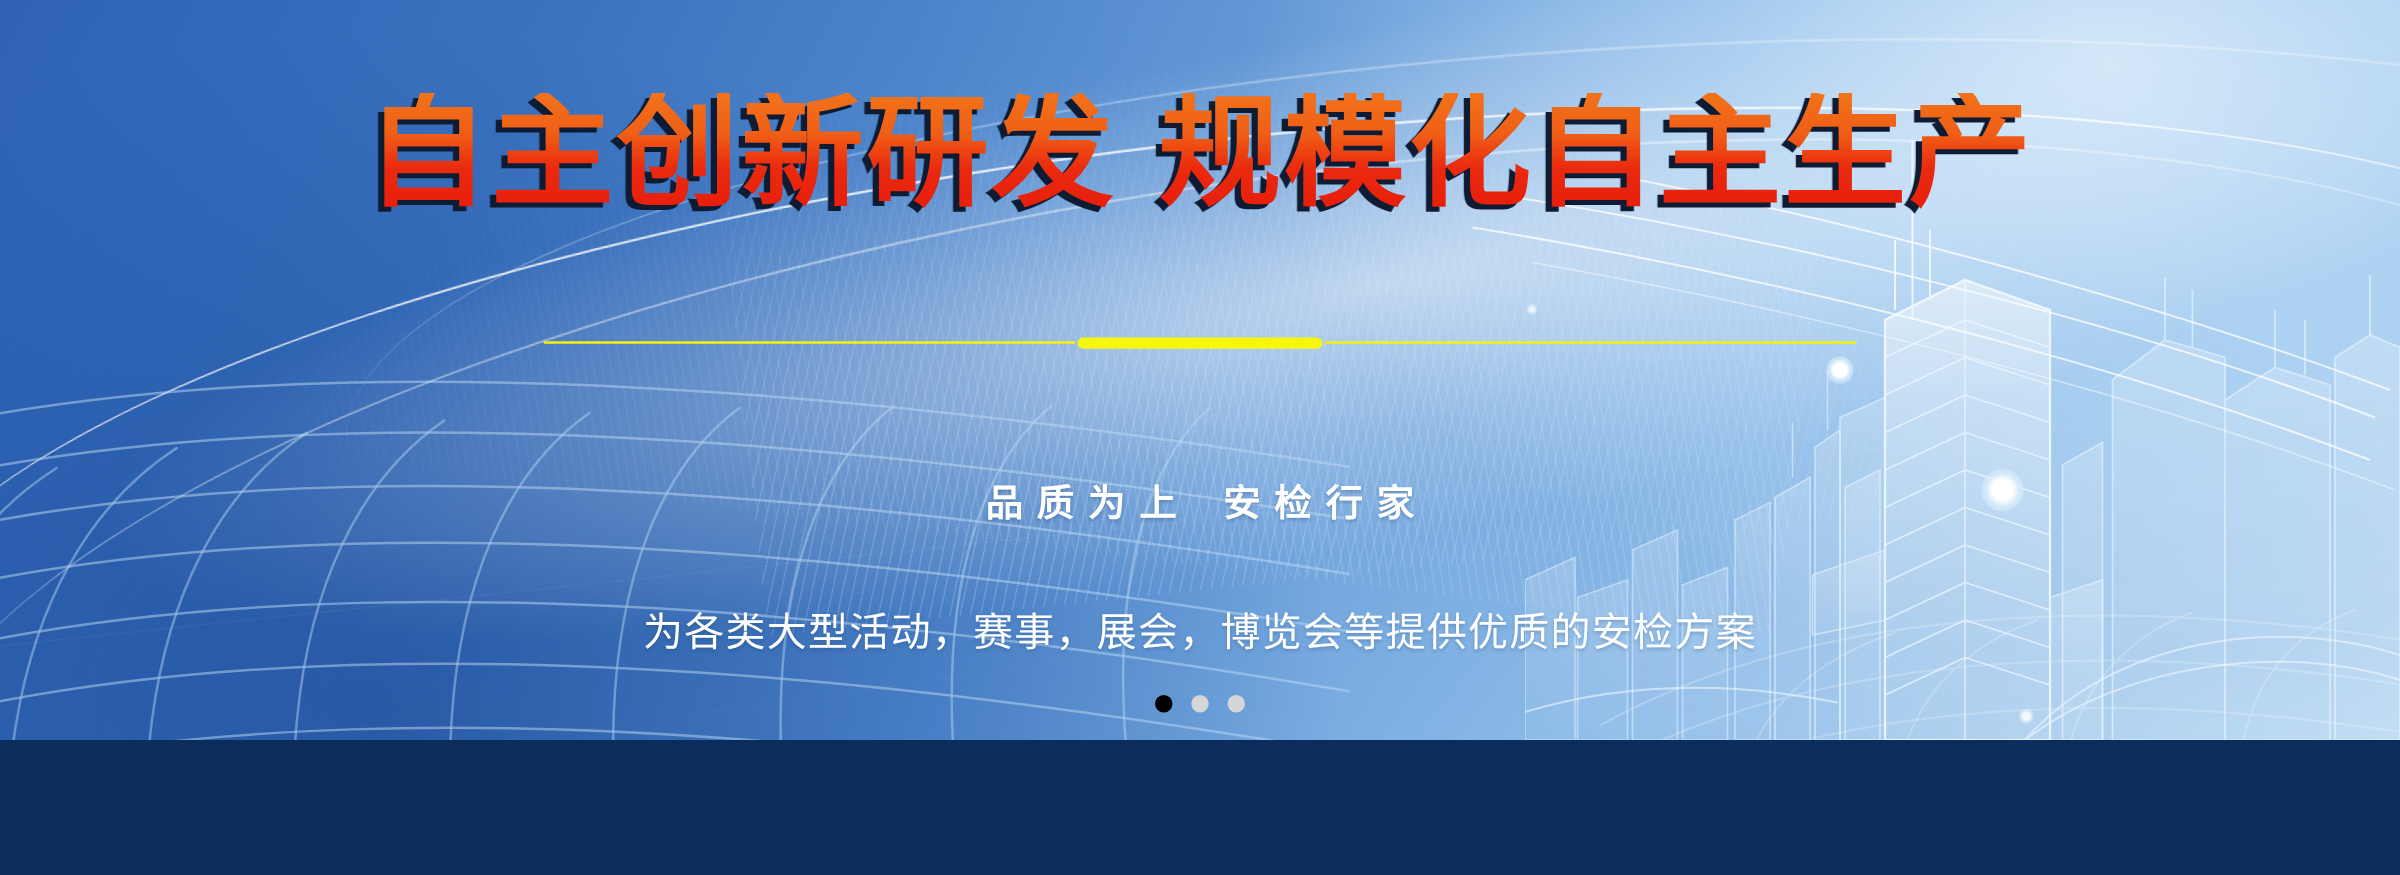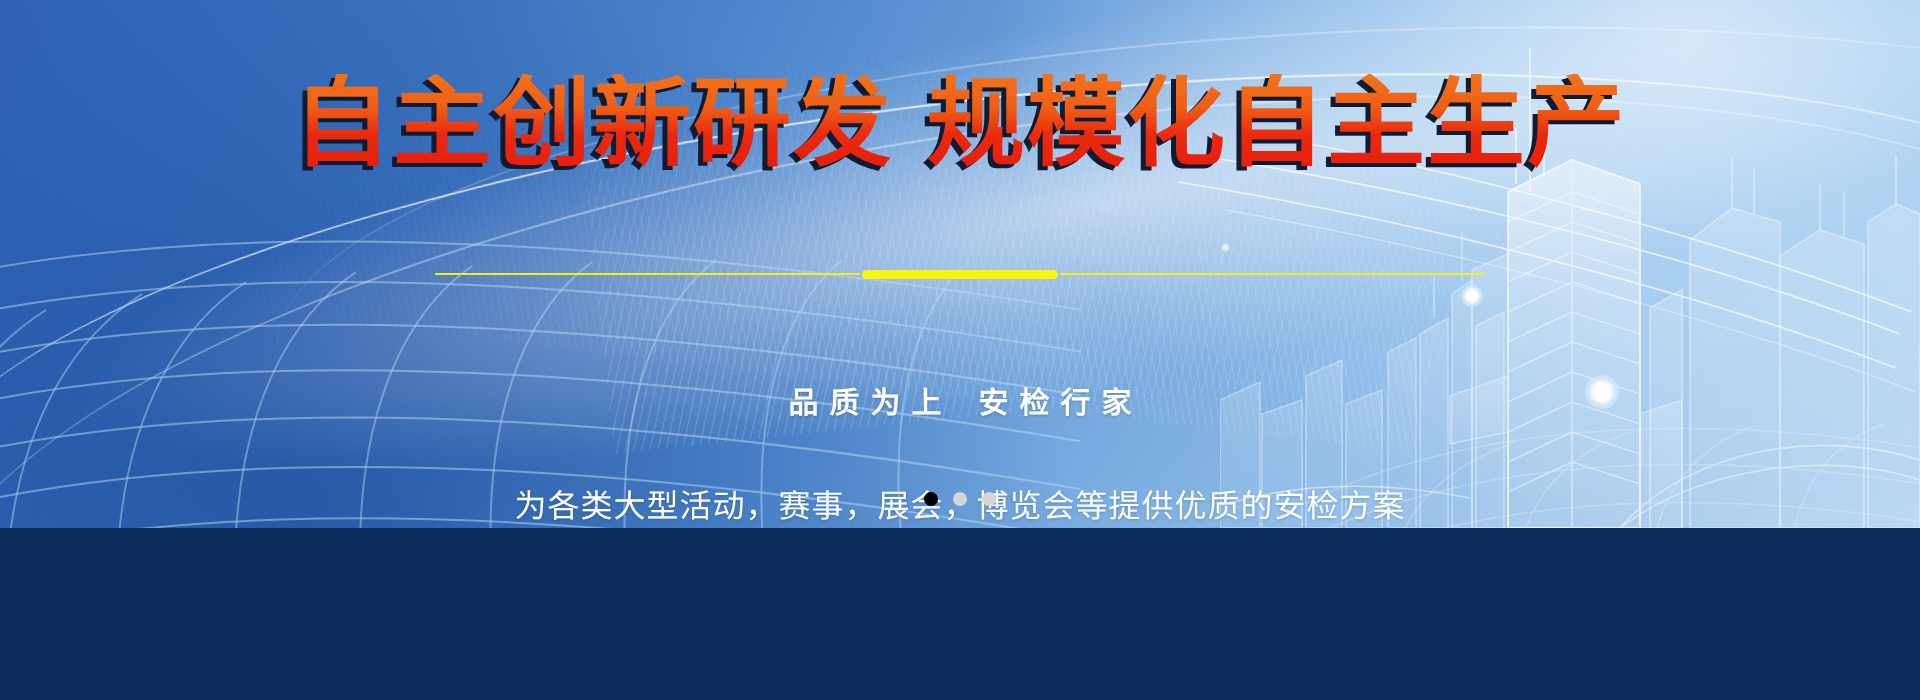--- a/index.html
+++ b/index.html
@@ -8,21 +8,21 @@
     padding: 0;
     background: #0b2d5e;
   }
   body {
     font-family: "Liberation Sans", "DejaVu Sans", sans-serif;
   }
 
   .banner {
     position: relative;
     width: 1920px;
-    height: 528px;
+    height: 592px;
     overflow: hidden;
     background: #8b5cf6;
     user-select: none;
   }
 
   
   .bg-base {
     position: absolute;
     inset: 0;
     background:

